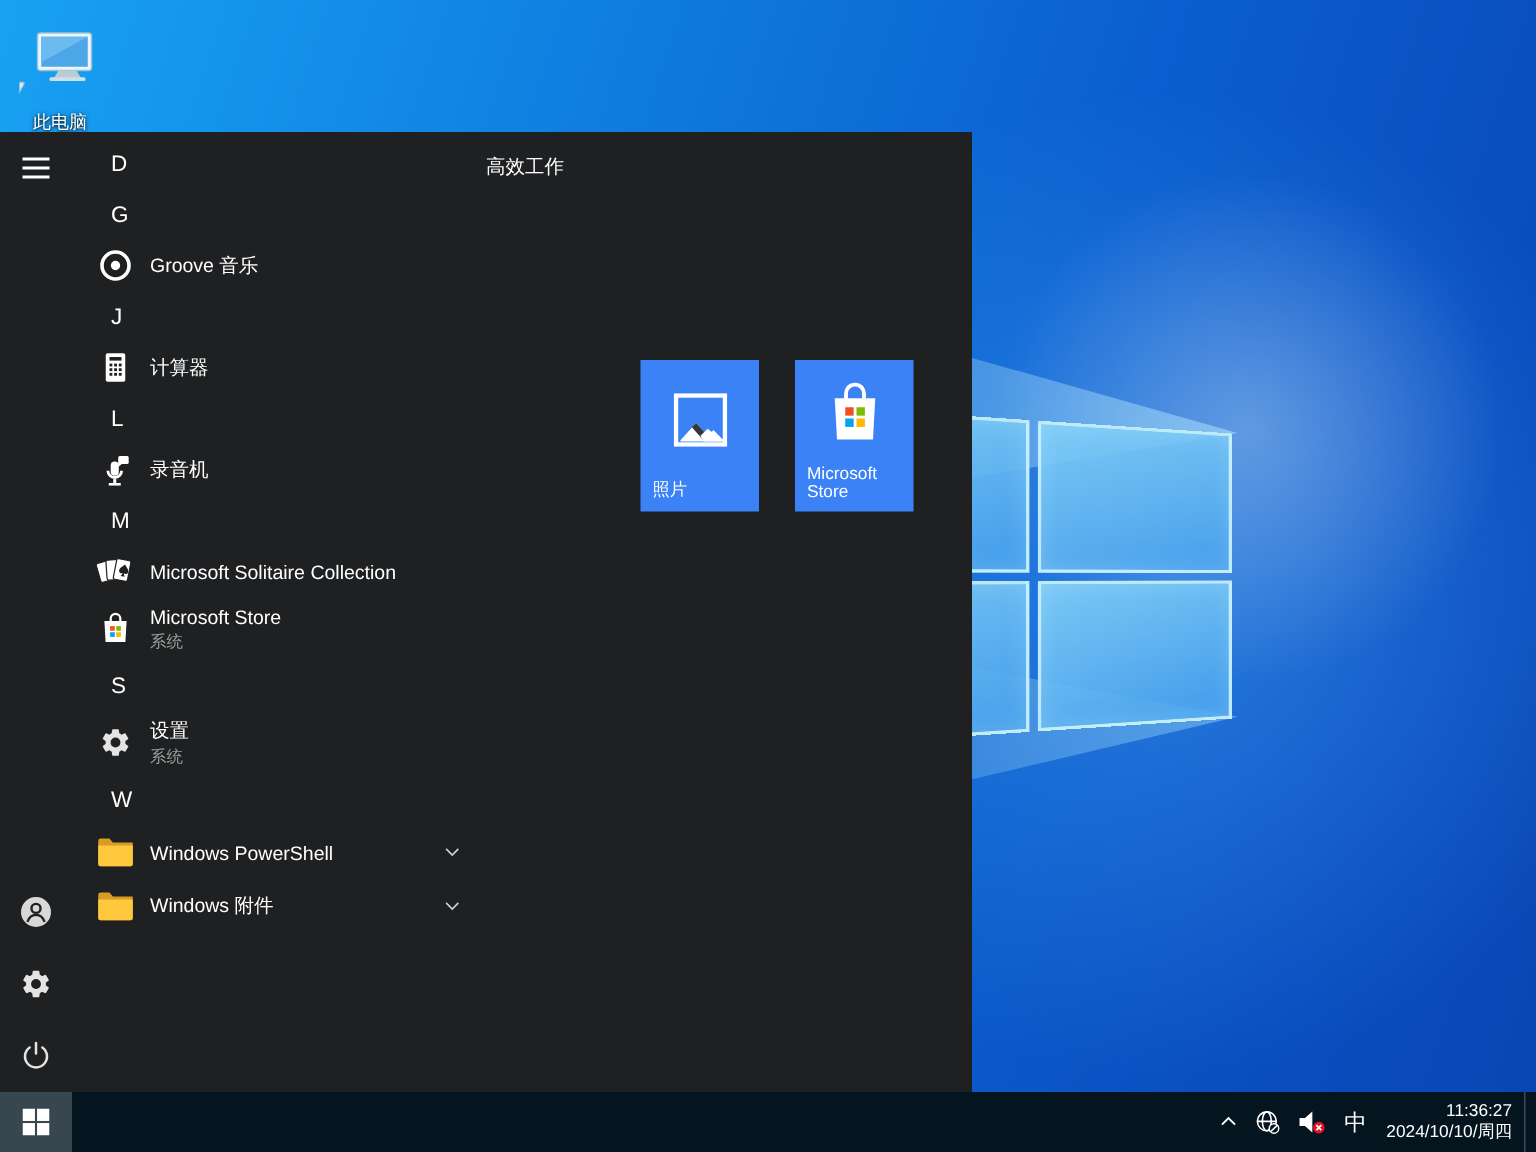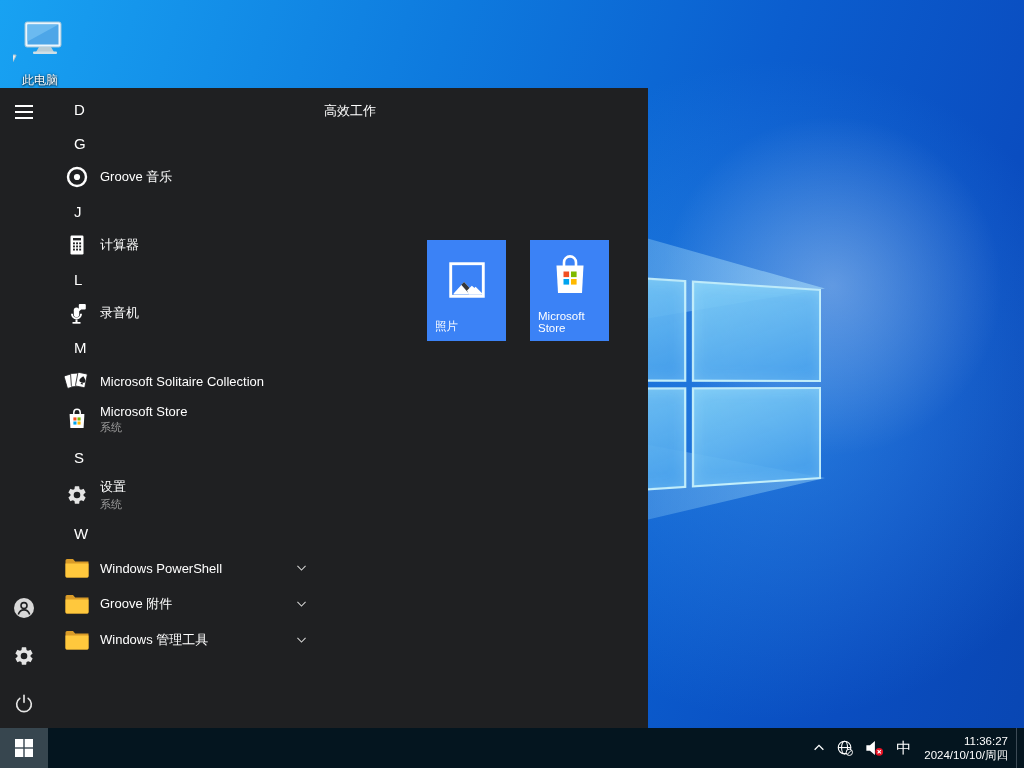--- a/index.html
+++ b/index.html
@@ -256,37 +256,21 @@
           </span>
         </div>
         <div class="app-item folder-row">
           <span class="app-icon">
             <svg width="26" height="22" viewBox="0 0 26 22">
               <path d="M1.5 3.5A1.5 1.5 0 0 1 3 2h6l2.2 2.6H24.5V19a1.5 1.5 0 0 1-1.5 1.5H3A1.5 1.5 0 0 1 1.5 19z" fill="#d99b28"></path>
               <path d="M1.5 6.6h23V19a1.5 1.5 0 0 1-1.5 1.5H3A1.5 1.5 0 0 1 1.5 19z" fill="#ffc83d"></path>
             </svg>
           </span>
           <span class="app-texts">
-            <span class="app-label">Groove 附件</span>
-          </span>
-          <span class="app-chevron">
-            <svg width="13" height="13" viewBox="0 0 16 16">
-              <path d="M3 5.5l5 5 5-5" fill="none" stroke="#cfcfcf" stroke-width="1.4"></path>
-            </svg>
-          </span>
-        </div>
-        <div class="app-item folder-row">
-          <span class="app-icon">
-            <svg width="26" height="22" viewBox="0 0 26 22">
-              <path d="M1.5 3.5A1.5 1.5 0 0 1 3 2h6l2.2 2.6H24.5V19a1.5 1.5 0 0 1-1.5 1.5H3A1.5 1.5 0 0 1 1.5 19z" fill="#d99b28"></path>
-              <path d="M1.5 6.6h23V19a1.5 1.5 0 0 1-1.5 1.5H3A1.5 1.5 0 0 1 1.5 19z" fill="#ffc83d"></path>
-            </svg>
-          </span>
-          <span class="app-texts">
-            <span class="app-label">Windows 管理工具</span>
+            <span class="app-label">Windows 附件</span>
           </span>
           <span class="app-chevron">
             <svg width="13" height="13" viewBox="0 0 16 16">
               <path d="M3 5.5l5 5 5-5" fill="none" stroke="#cfcfcf" stroke-width="1.4"></path>
             </svg>
           </span>
         </div>
       </div>
     <div class="tile-group-header">高效工作</div>
     <div id="tiles">

